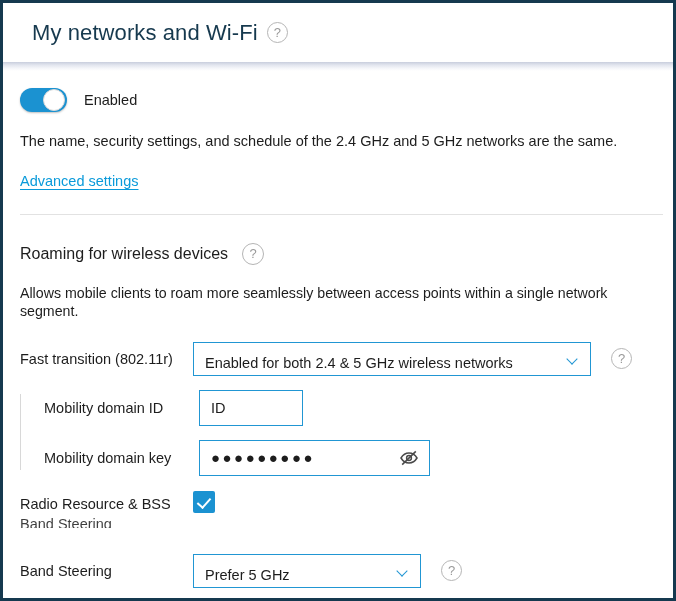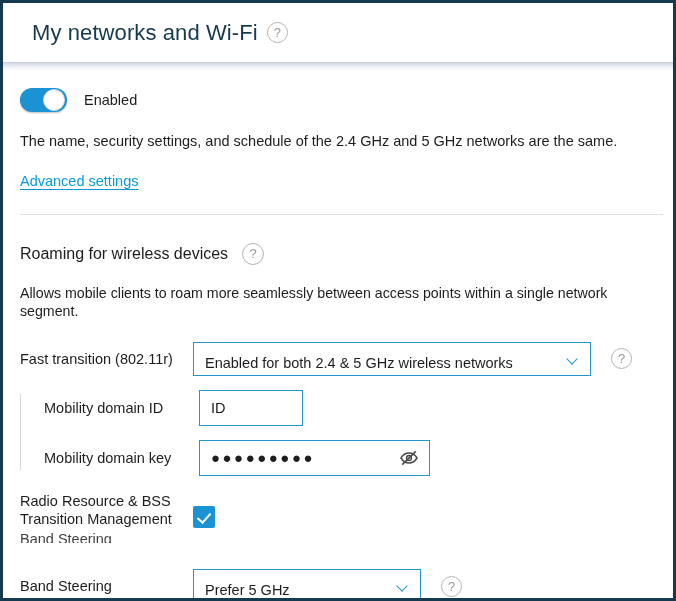--- a/index.html
+++ b/index.html
@@ -334,21 +334,20 @@
               </svg>
             </span>
           </div>
         </div>
 
       </div>
 
       <div class="cb-row">
         <span class="field-label multiline">
           <span>Radio Resource &amp; BSS</span><br>
-          <span>Transition Management</span>
         </span>
         <span class="checkbox"></span>
       </div>
 
       <div class="clipped-row">
         <span class="field-label">Band Steering</span>
       </div>
 
       <div class="form-row" style="margin-top:26px">
         <span class="field-label">Band Steering</span>

